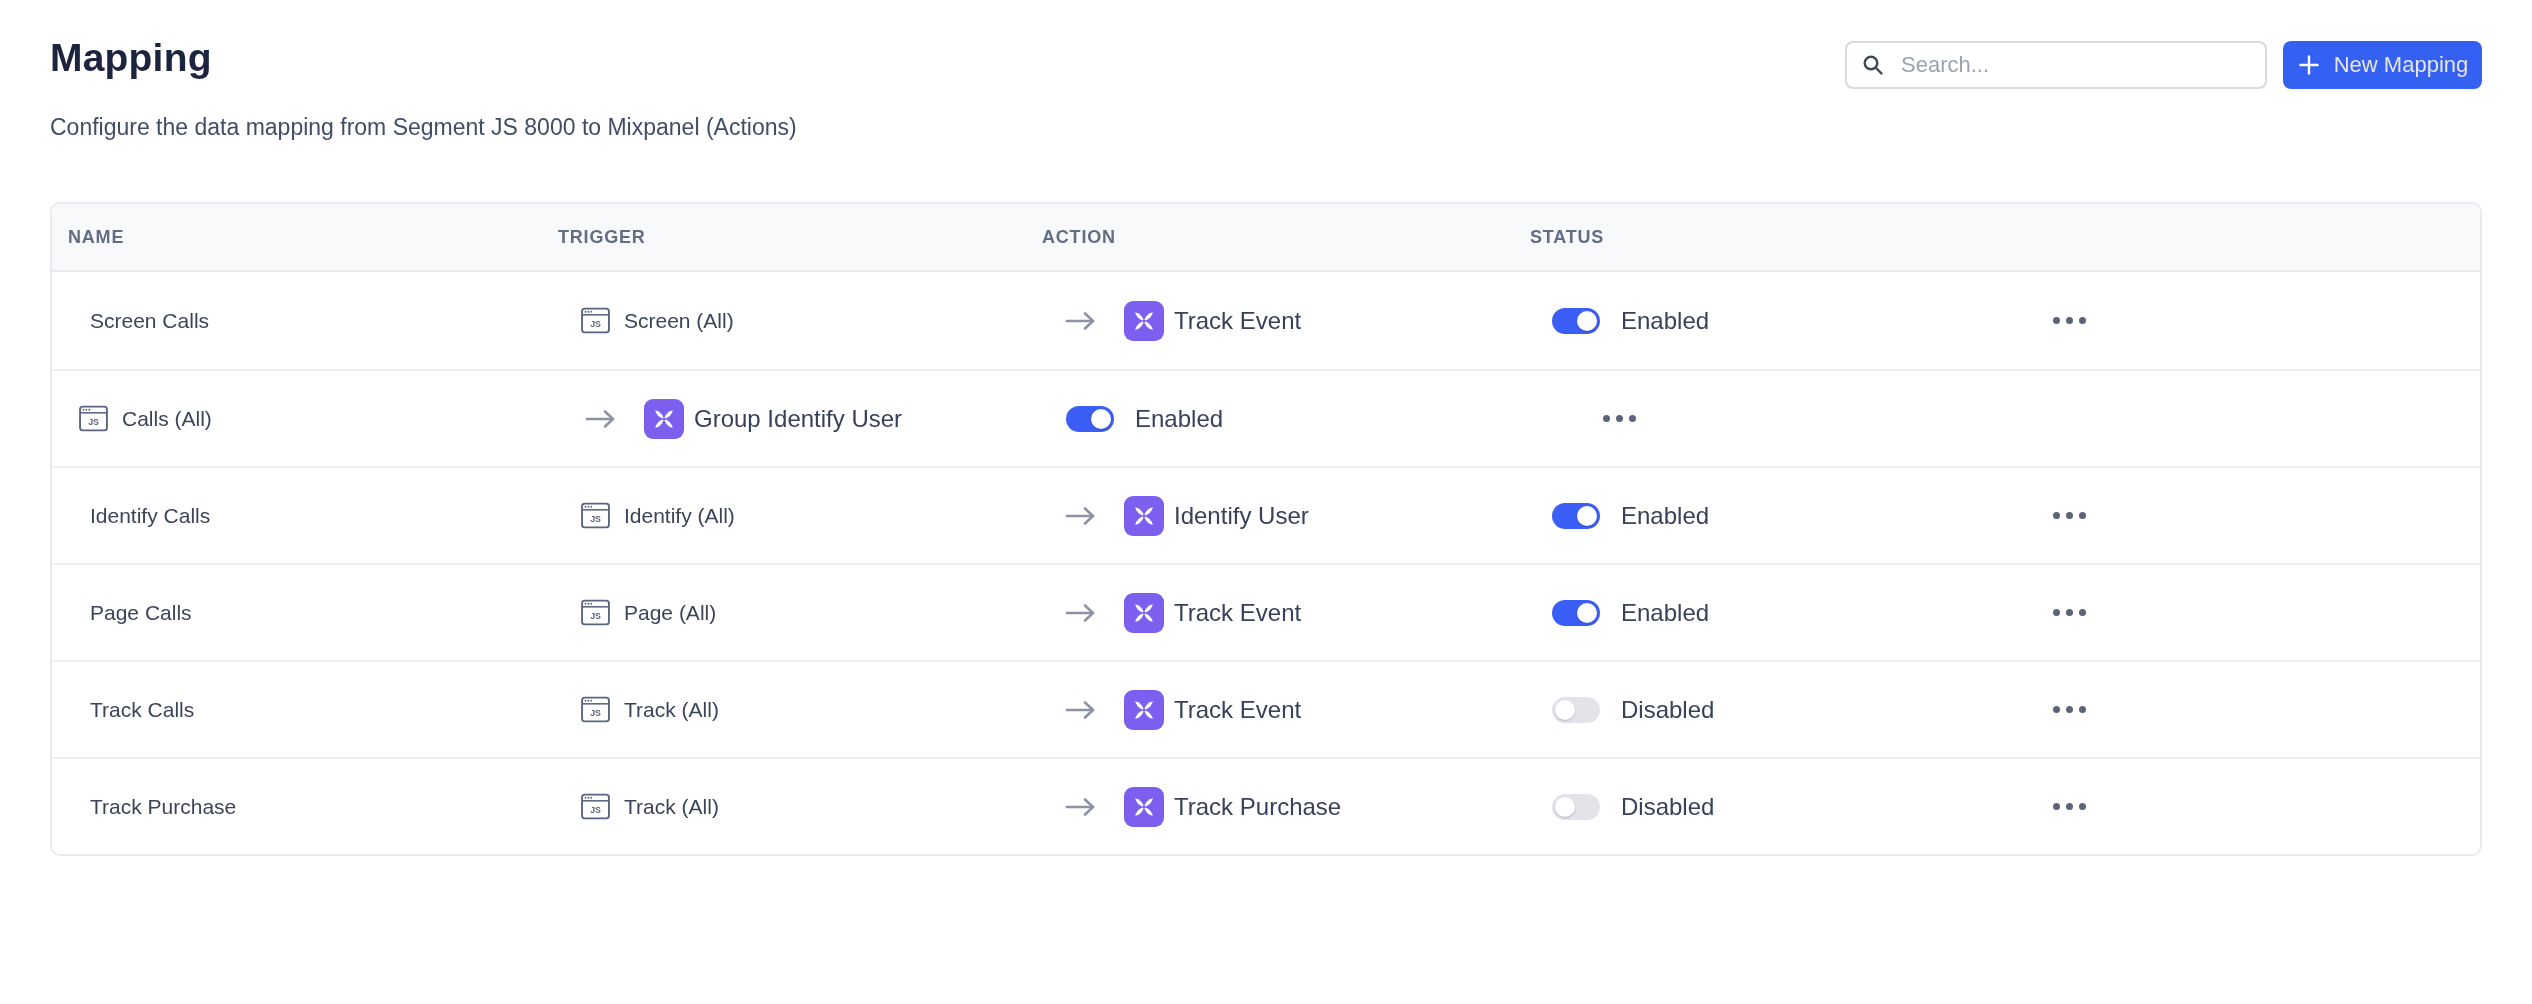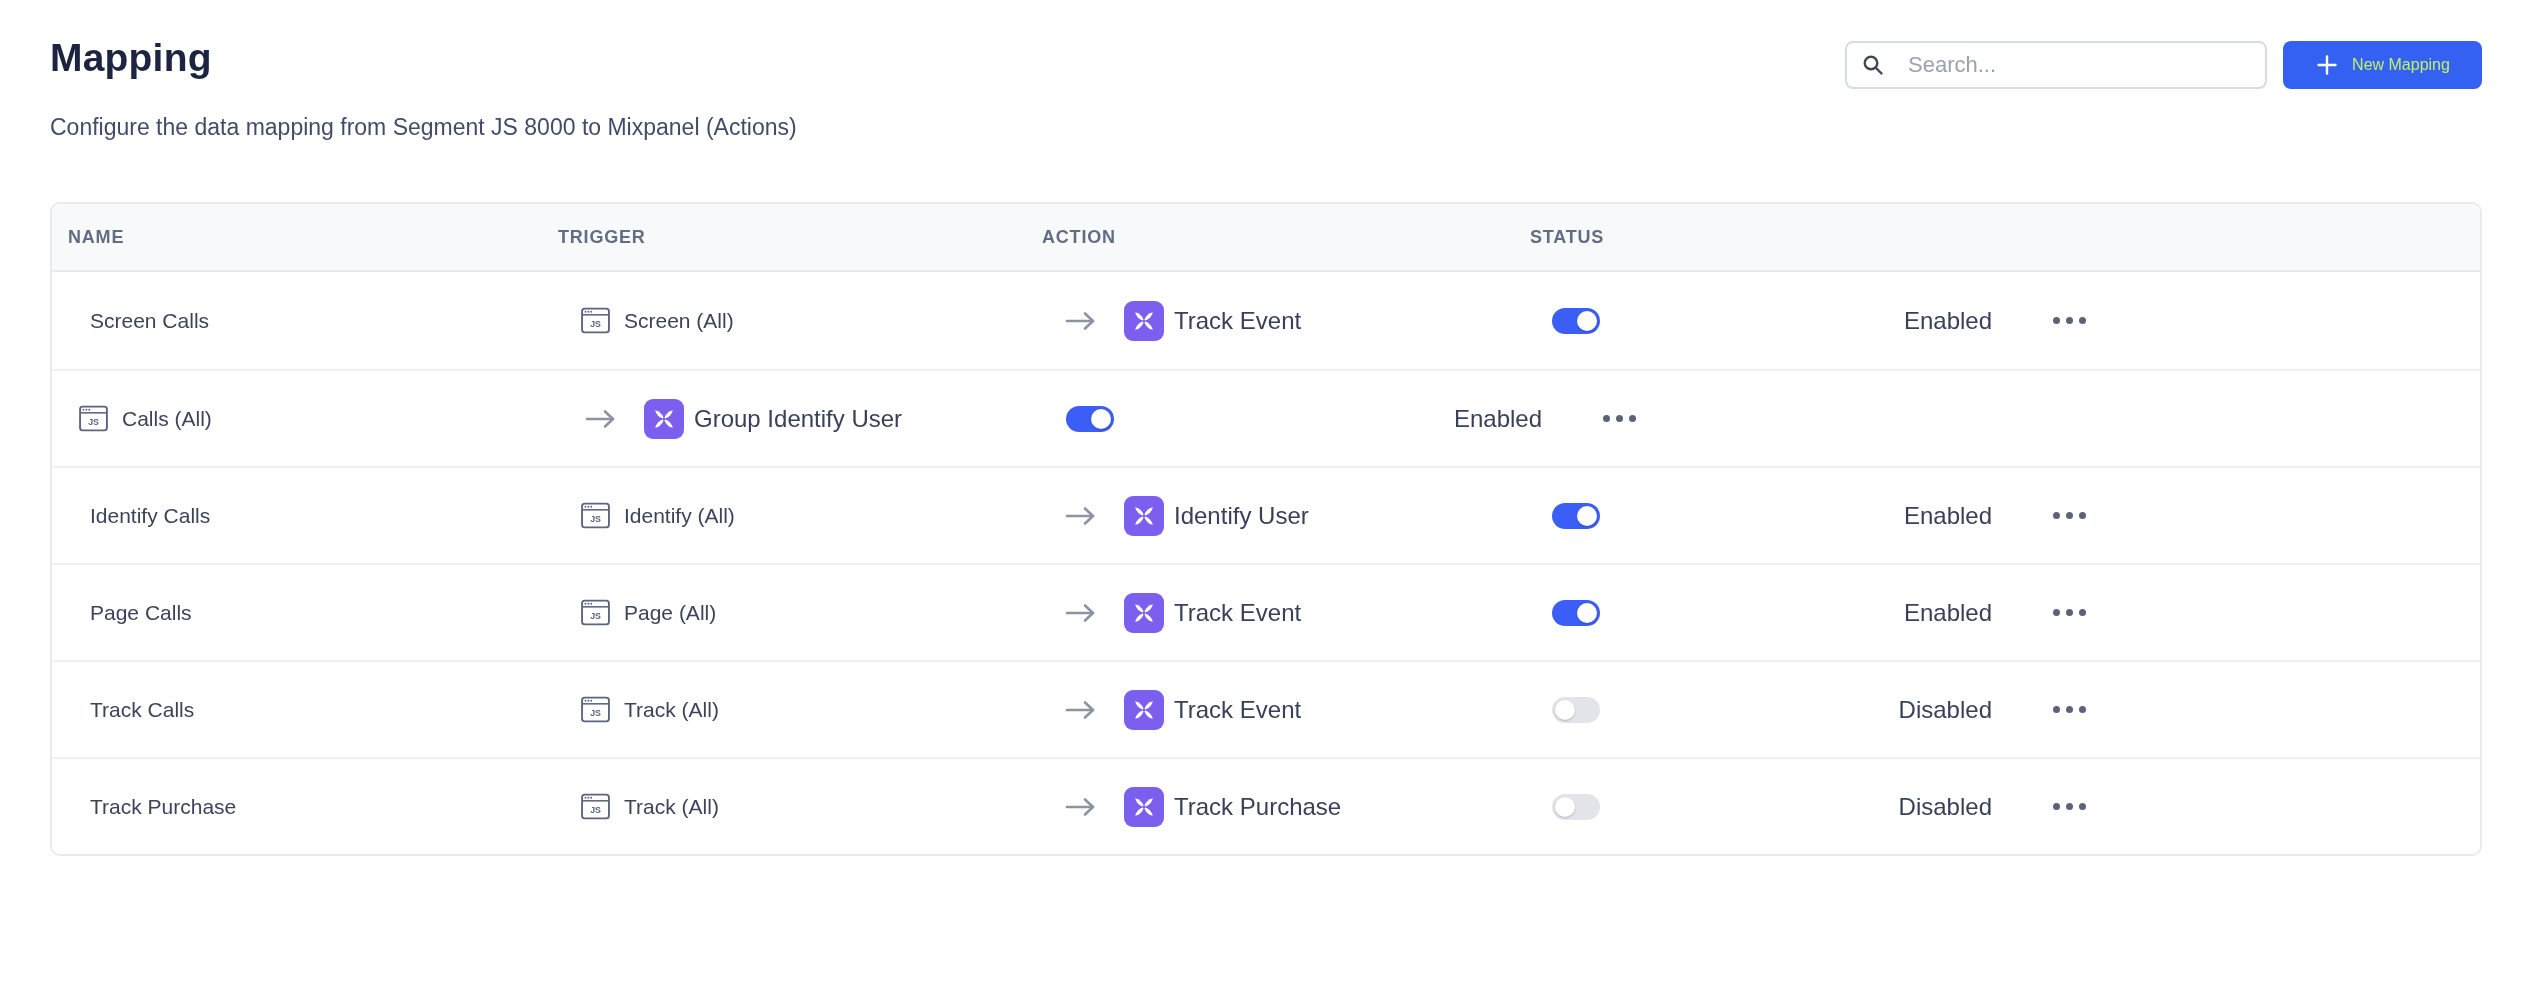--- a/index.html
+++ b/index.html
@@ -35,21 +35,21 @@
   .search-box {
     position: absolute;
     left: 1845px; top: 41px;
     width: 422px; height: 48px;
     border: 2px solid #d8dbe3;
     border-radius: 8px;
     background: #ffffff;
     display: flex;
     align-items: center;
     padding: 0 14px;
-    gap: 23px;
+    gap: 16px;
   }
   .search-box svg { flex: 0 0 auto; }
   .search-box input {
     border: none;
     outline: none;
     width: 100%;
     font-family: "Liberation Sans", sans-serif;
     font-size: 22px;
     color: #1f2937;
     background: transparent;
@@ -64,22 +64,22 @@
     border: none;
     border-radius: 8px;
     display: flex;
     align-items: center;
     justify-content: center;
     gap: 13px;
     cursor: pointer;
     font-family: "Liberation Sans", sans-serif;
   }
   .new-mapping-btn .btn-label {
-    color: #bef264;
-    font-size: 16px;
+    color: #e5e5e5;
+    font-size: 22px;
     font-weight: 500;
   }
 
   
   .card {
     position: absolute;
     left: 50px; top: 202px;
     width: 2432px;
     border: 2px solid #e8eaef;
     border-radius: 10px;
@@ -113,21 +113,21 @@
     height: 97px;
     background: #ffffff;
     padding-left: 22px;
   }
   .row + .row { border-top: 2px solid #eef0f4; }
 
   .cell { display: flex; align-items: center; }
   .cell.c-name    { padding-left: 16px; }
   .cell.c-trigger { padding-left: 4px; gap: 13px; }
   .cell.c-action  { padding-left: 8px; }
-  .cell.c-status  { padding-left: 10px; gap: 28px; justify-content: space-between; }
+  .cell.c-status  { padding-left: 10px; gap: 21px; }
   .cell.c-menu    { padding-left: 55px; }
 
   .name-text    { font-size: 21px; color: #3c445a; }
   .trigger-text { font-size: 21px; color: #3c445a; }
   .action-text  { font-size: 24px; color: #39415a; margin-left: 10px; }
   .status-text  { font-size: 24px; color: #39415a; }
 
   .arrow-wrap { margin-right: 26px; display: flex; align-items: center; }
 
   .mx-icon {

